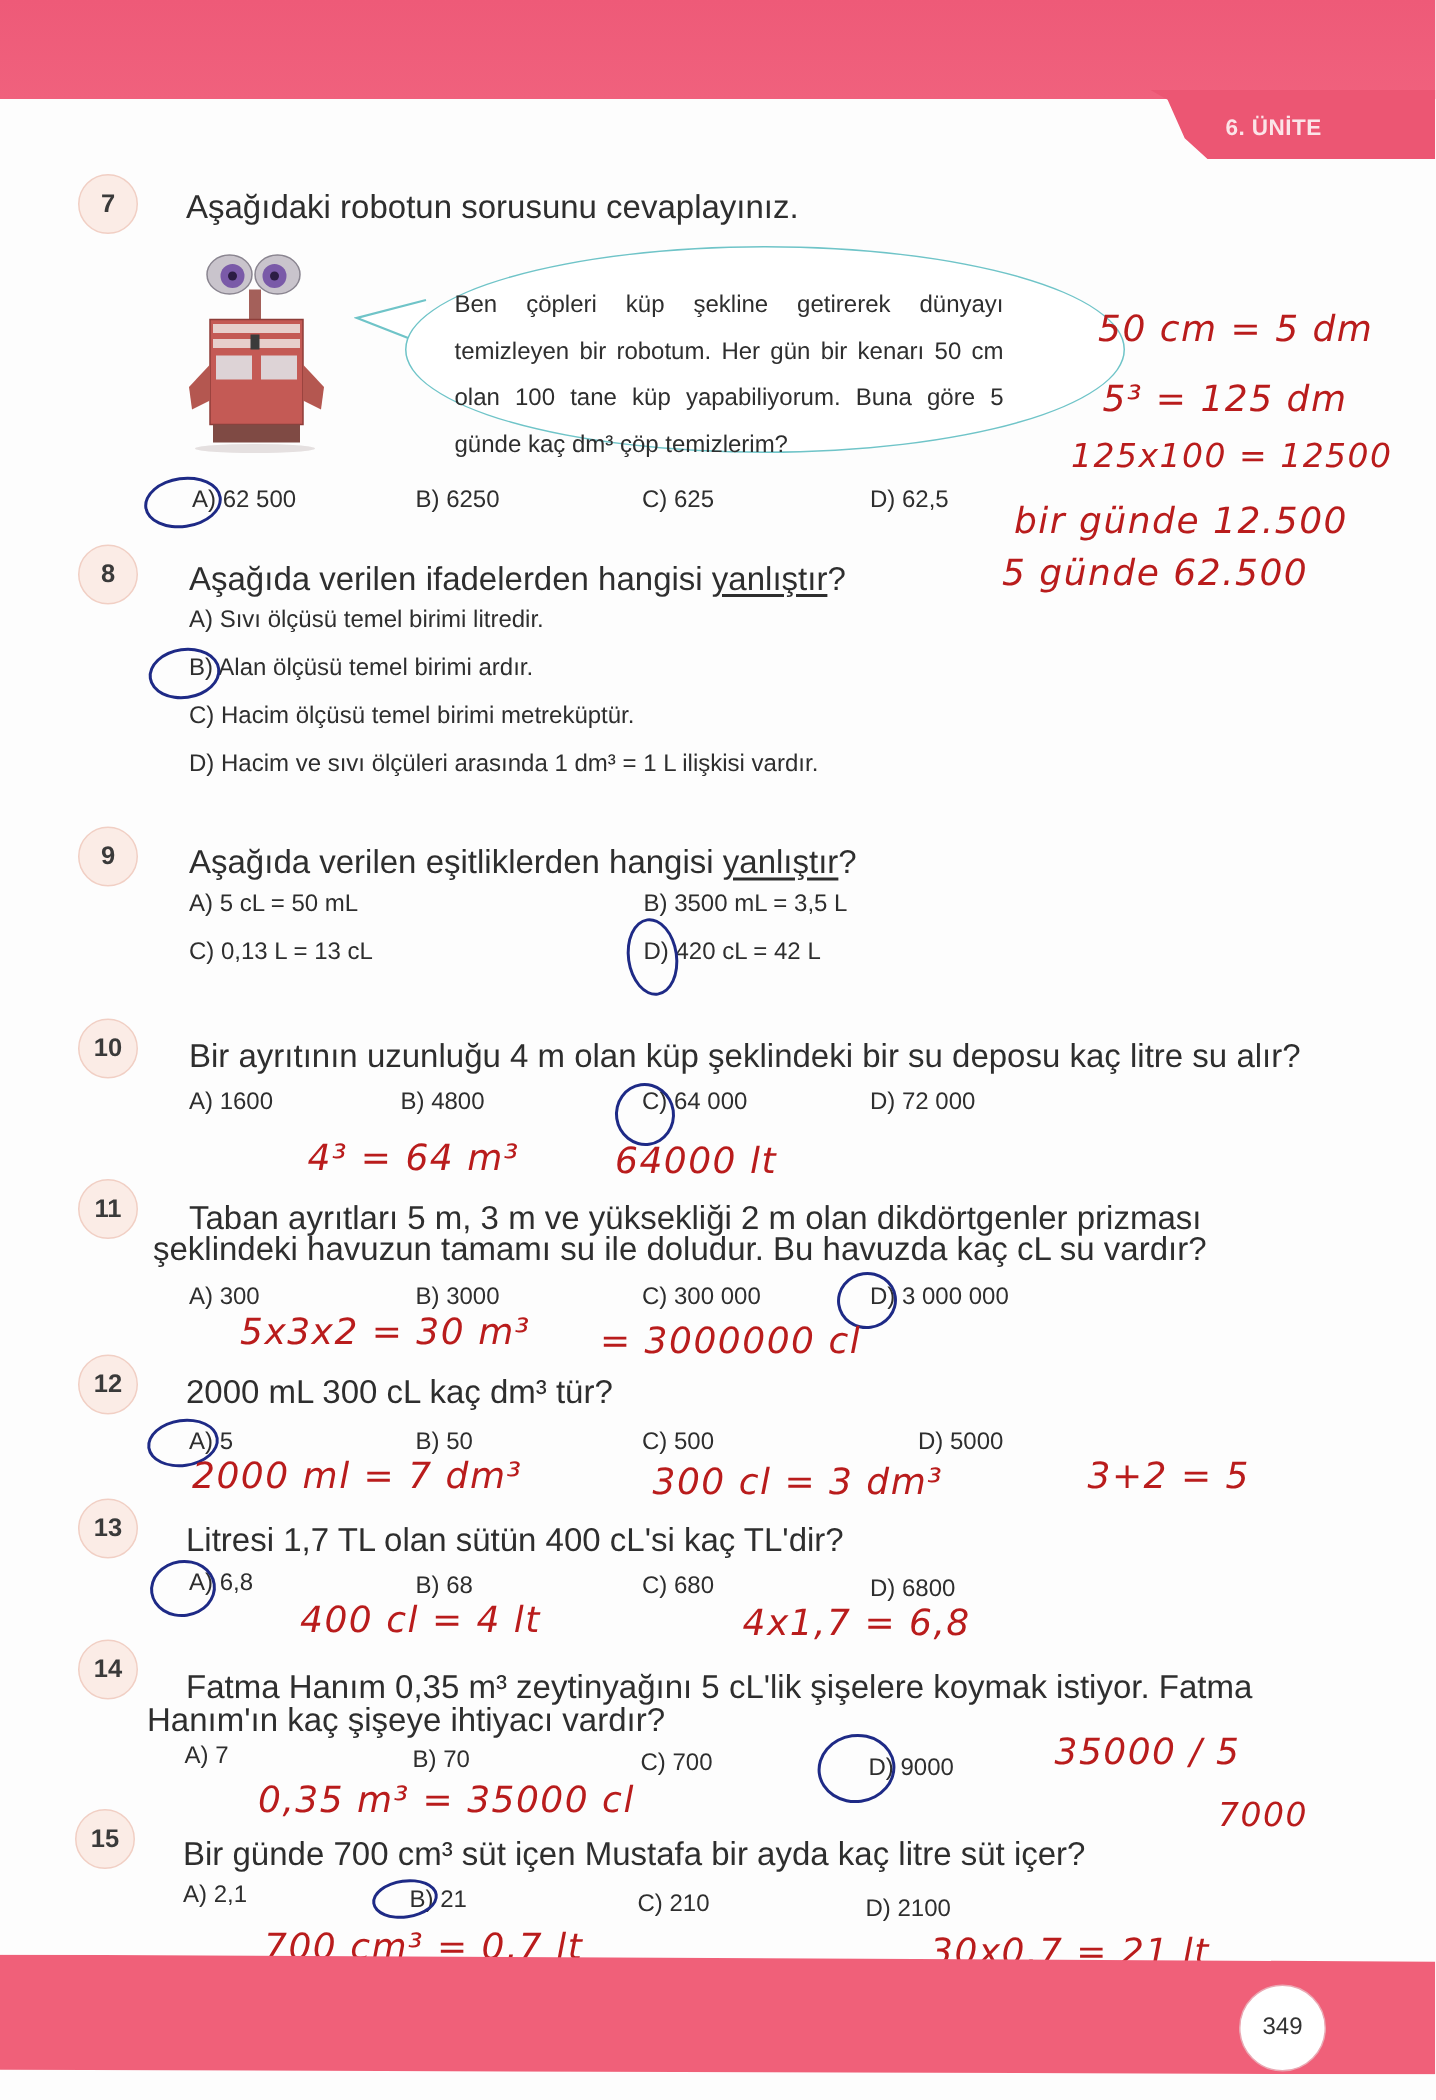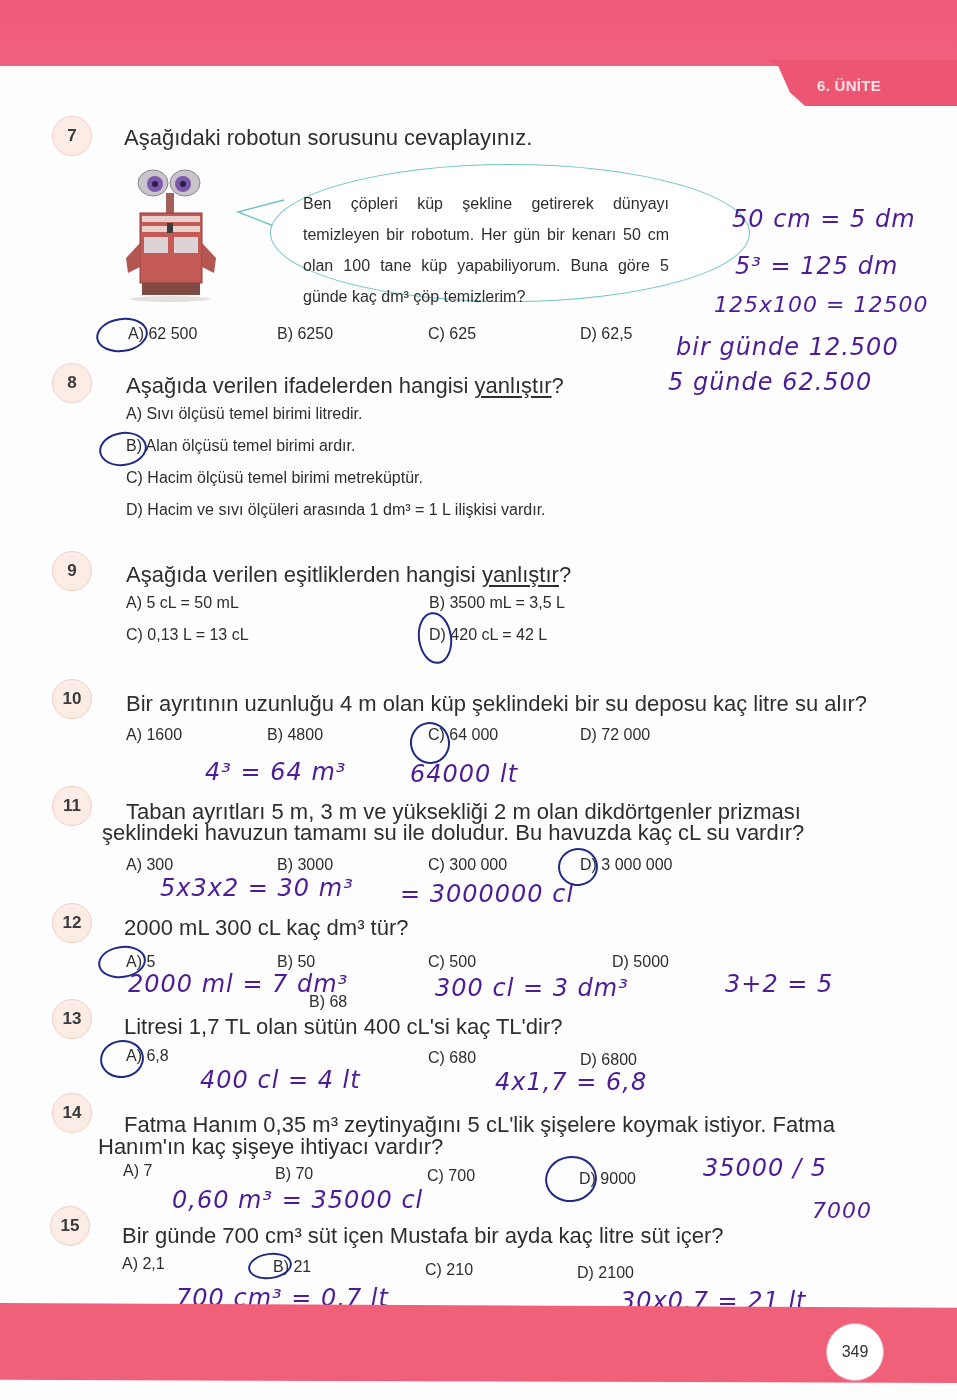--- a/index.html
+++ b/index.html
@@ -38,21 +38,21 @@
     position: absolute; width: 38px; height: 38px; border-radius: 50%;
     background: #fbece6; border: 1px solid #f1cfc4;
     display: flex; align-items: center; justify-content: center;
     font-weight: bold; font-size: 17px; color: #3a3a3a;
   }
   .txt { position: absolute; font-size: 22px; white-space: nowrap; color: #2e2e2e; }
   .txt.wrap { white-space: normal; }
   .u { text-decoration: underline; text-underline-offset: 3px; }
   .opt { position: absolute; font-size: 16px; white-space: nowrap; color: #2e2e2e; }
   .hand {
-    position: absolute; font-family: "DejaVu Sans", sans-serif; color: #4c1d95;
+    position: absolute; font-family: "DejaVu Sans", sans-serif; color: #b91c1c;
     font-size: 24px; white-space: nowrap; font-style: italic; letter-spacing: 1px;
   }
   .mark {
     position: absolute; border: 2.5px solid #1e2a86; border-radius: 50%;
     transform: rotate(-8deg);
   }
   .bubble {
     position: absolute; left: 270px; top: 164px; width: 478px; height: 136px;
     border: 1.5px solid #6fc4c8; border-radius: 50% / 50%;
     background: #fff;
@@ -172,37 +172,37 @@
 <div class="mark" style="left:98px;top:946px;width:44px;height:28px;"></div>
 <div class="hand" style="left:128px;top:970px;">2000 ml = 7 dm³</div>
 <div class="hand" style="left:435px;top:974px;">300 cl = 3 dm³</div>
 <div class="hand" style="left:725px;top:970px;">3+2 = 5</div>
 
 <div class="qnum" style="left:52px;top:999px;">
     <span>13</span>
   </div>
 <div class="txt" style="left:124px;top:1014px;">Litresi 1,7 TL olan sütün 400 cL'si kaç TL'dir?</div>
 <div class="opt" style="left:126px;top:1047px;">A) 6,8</div>
-<div class="opt" style="left:277px;top:993px;margin-left:32px;">B) 68</div>
+<div class="opt" style="left:277px;top:1049px;">B) 68</div>
 <div class="opt" style="left:428px;top:1049px;">C) 680</div>
 <div class="opt" style="left:580px;top:1051px;">D) 6800</div>
 <div class="mark" style="left:100px;top:1040px;width:40px;height:34px;"></div>
 <div class="hand" style="left:200px;top:1066px;">400 cl = 4 lt</div>
 <div class="hand" style="left:495px;top:1068px;">4x1,7 = 6,8</div>
 
 <div class="qnum" style="left:52px;top:1093px;">
     <span>14</span>
   </div>
 <div class="txt wrap" style="left:98px;top:1114px;width:790px;text-indent:26px;line-height:22px;">Fatma Hanım 0,35 m³ zeytinyağını 5 cL'lik şişelere koymak istiyor. Fatma Hanım'ın kaç şişeye ihtiyacı vardır?</div>
 <div class="opt" style="left:123px;top:1162px;">A) 7</div>
 <div class="opt" style="left:275px;top:1165px;">B) 70</div>
 <div class="opt" style="left:427px;top:1167px;">C) 700</div>
 <div class="opt" style="left:579px;top:1170px;">D) 9000</div>
 <div class="mark" style="left:545px;top:1156px;width:48px;height:42px;"></div>
-<div class="hand" style="left:172px;top:1186px;">0,60 m³ = 35000 cl</div>
+<div class="hand" style="left:172px;top:1186px;">0,35 m³ = 35000 cl</div>
 <div class="hand" style="left:703px;top:1154px;">35000 / 5</div>
 <div class="hand" style="left:812px;top:1198px;font-size:22px;">7000</div>
 
 <div class="qnum" style="left:50px;top:1206px;">
     <span>15</span>
   </div>
 <div class="txt" style="left:122px;top:1223px;">Bir günde 700 cm³ süt içen Mustafa bir ayda kaç litre süt içer?</div>
 <div class="opt" style="left:122px;top:1255px;">A) 2,1</div>
 <div class="opt" style="left:273px;top:1258px;">B) 21</div>
 <div class="opt" style="left:425px;top:1261px;">C) 210</div>

